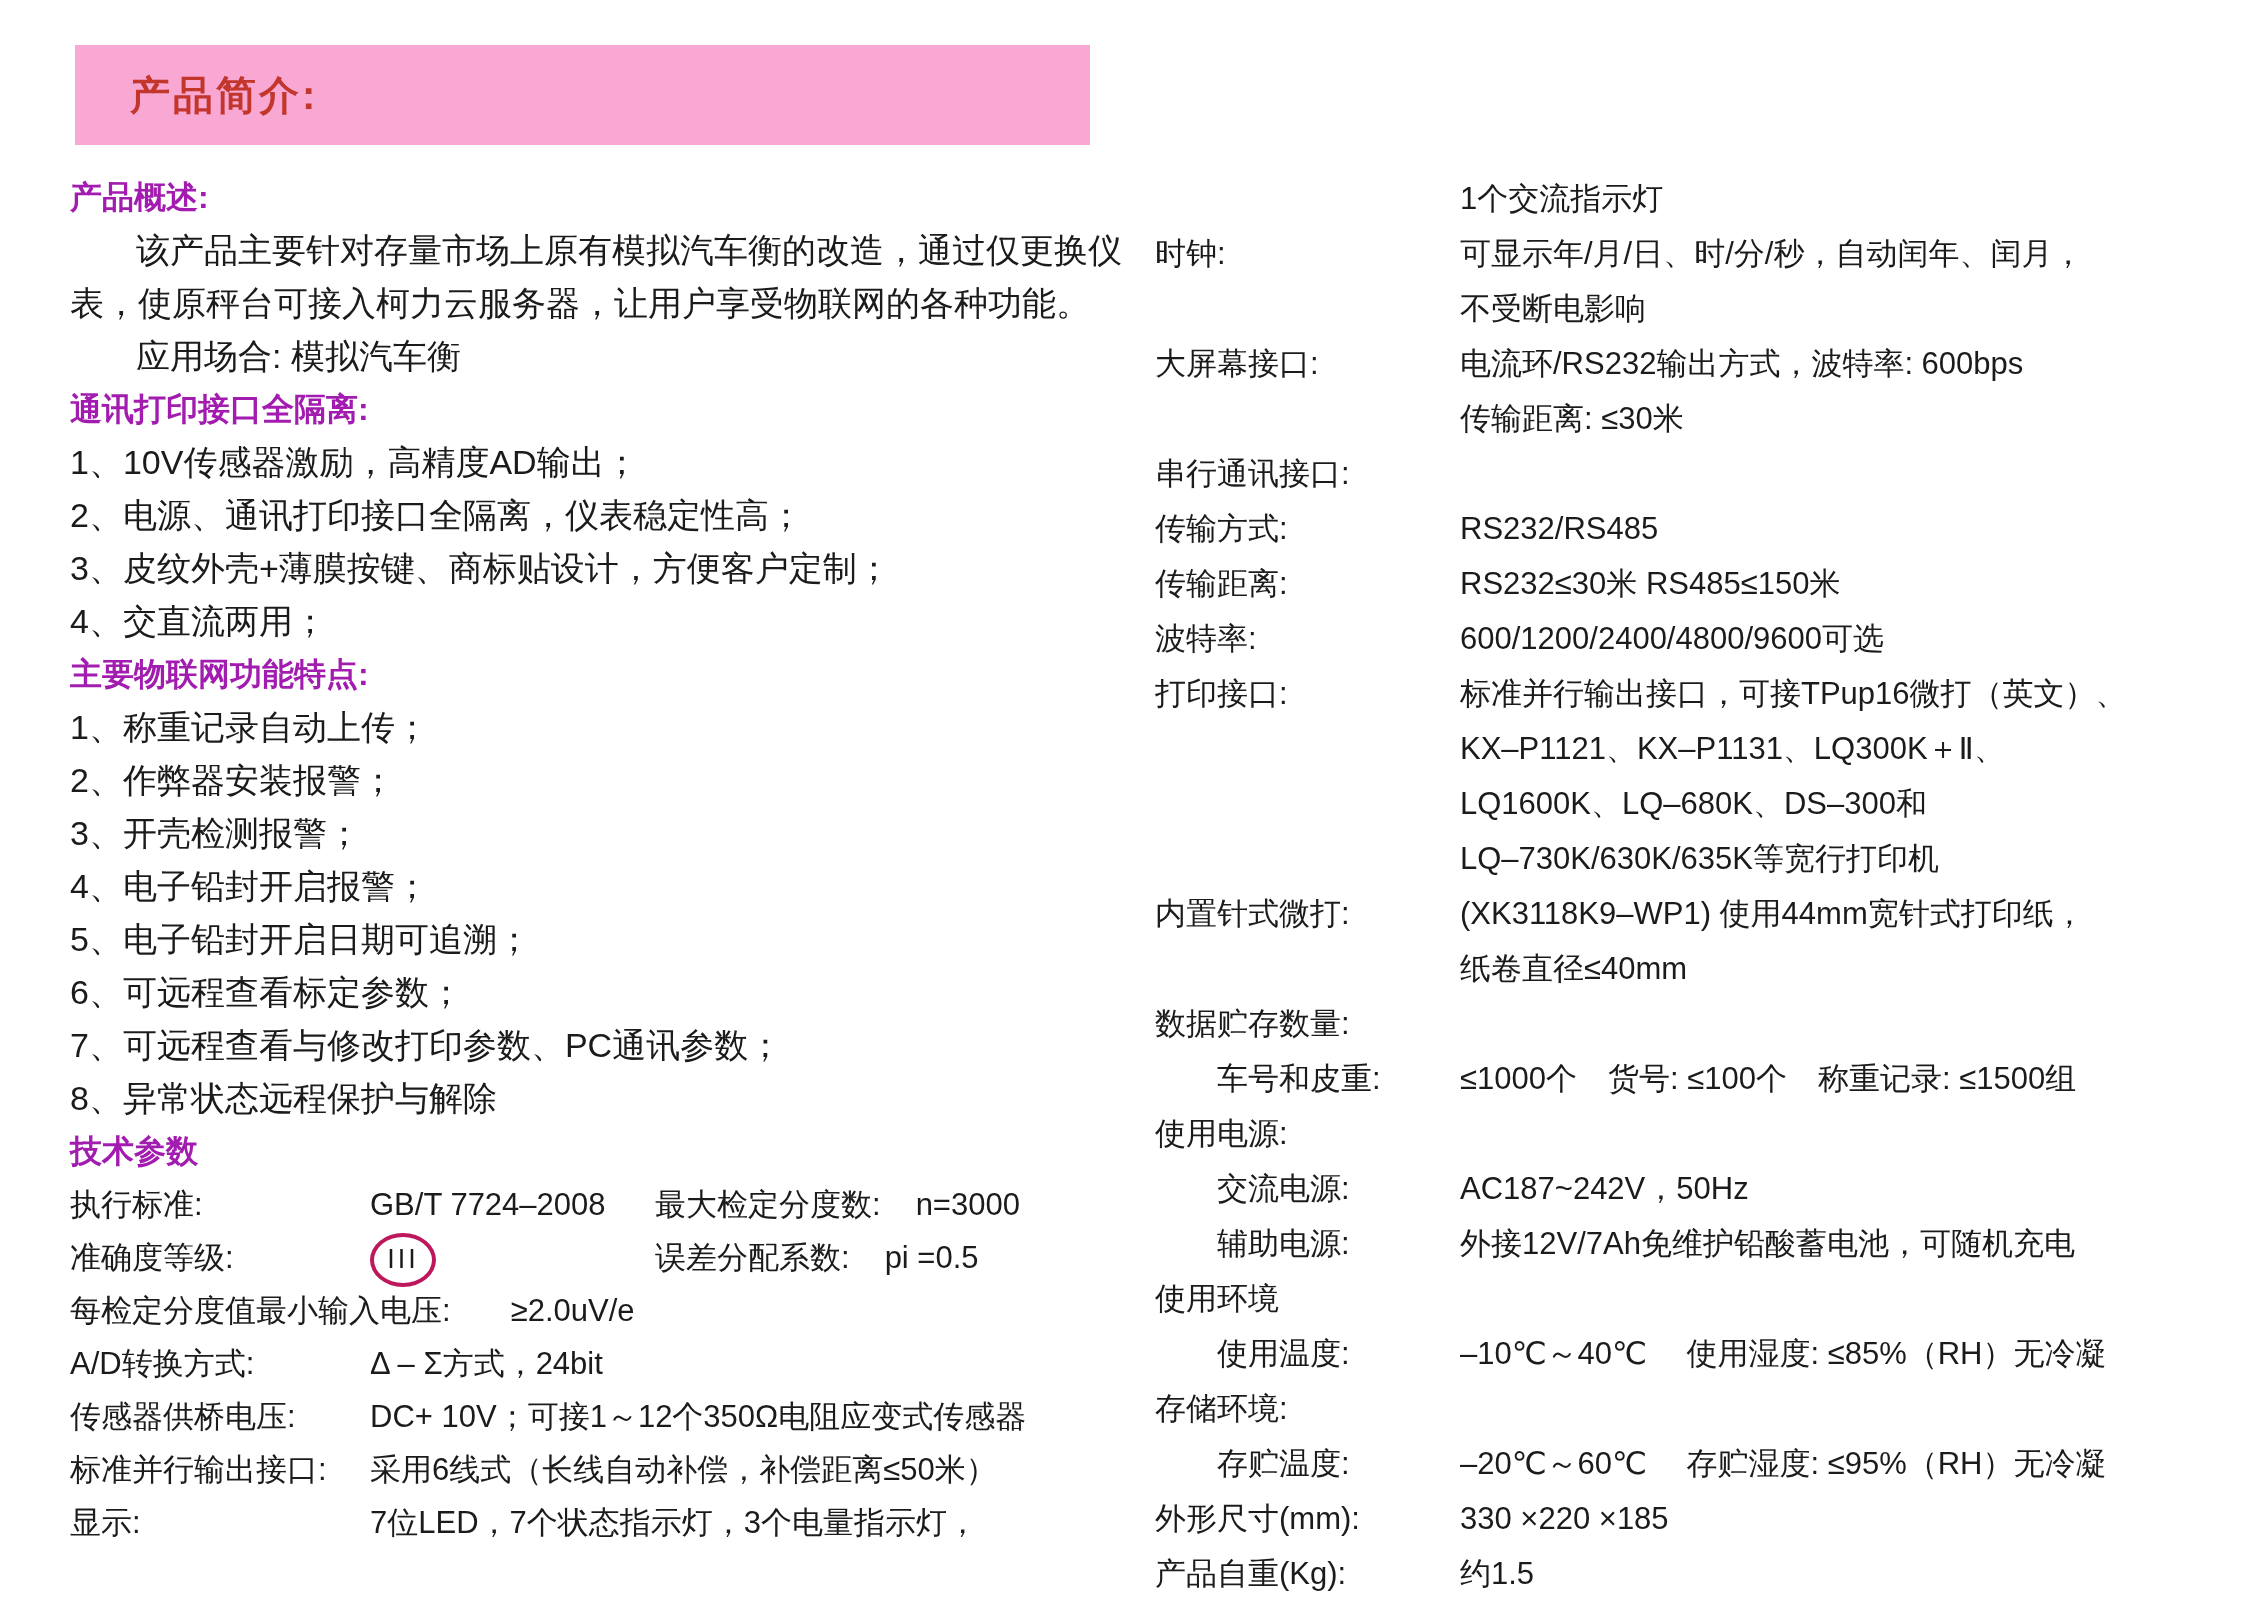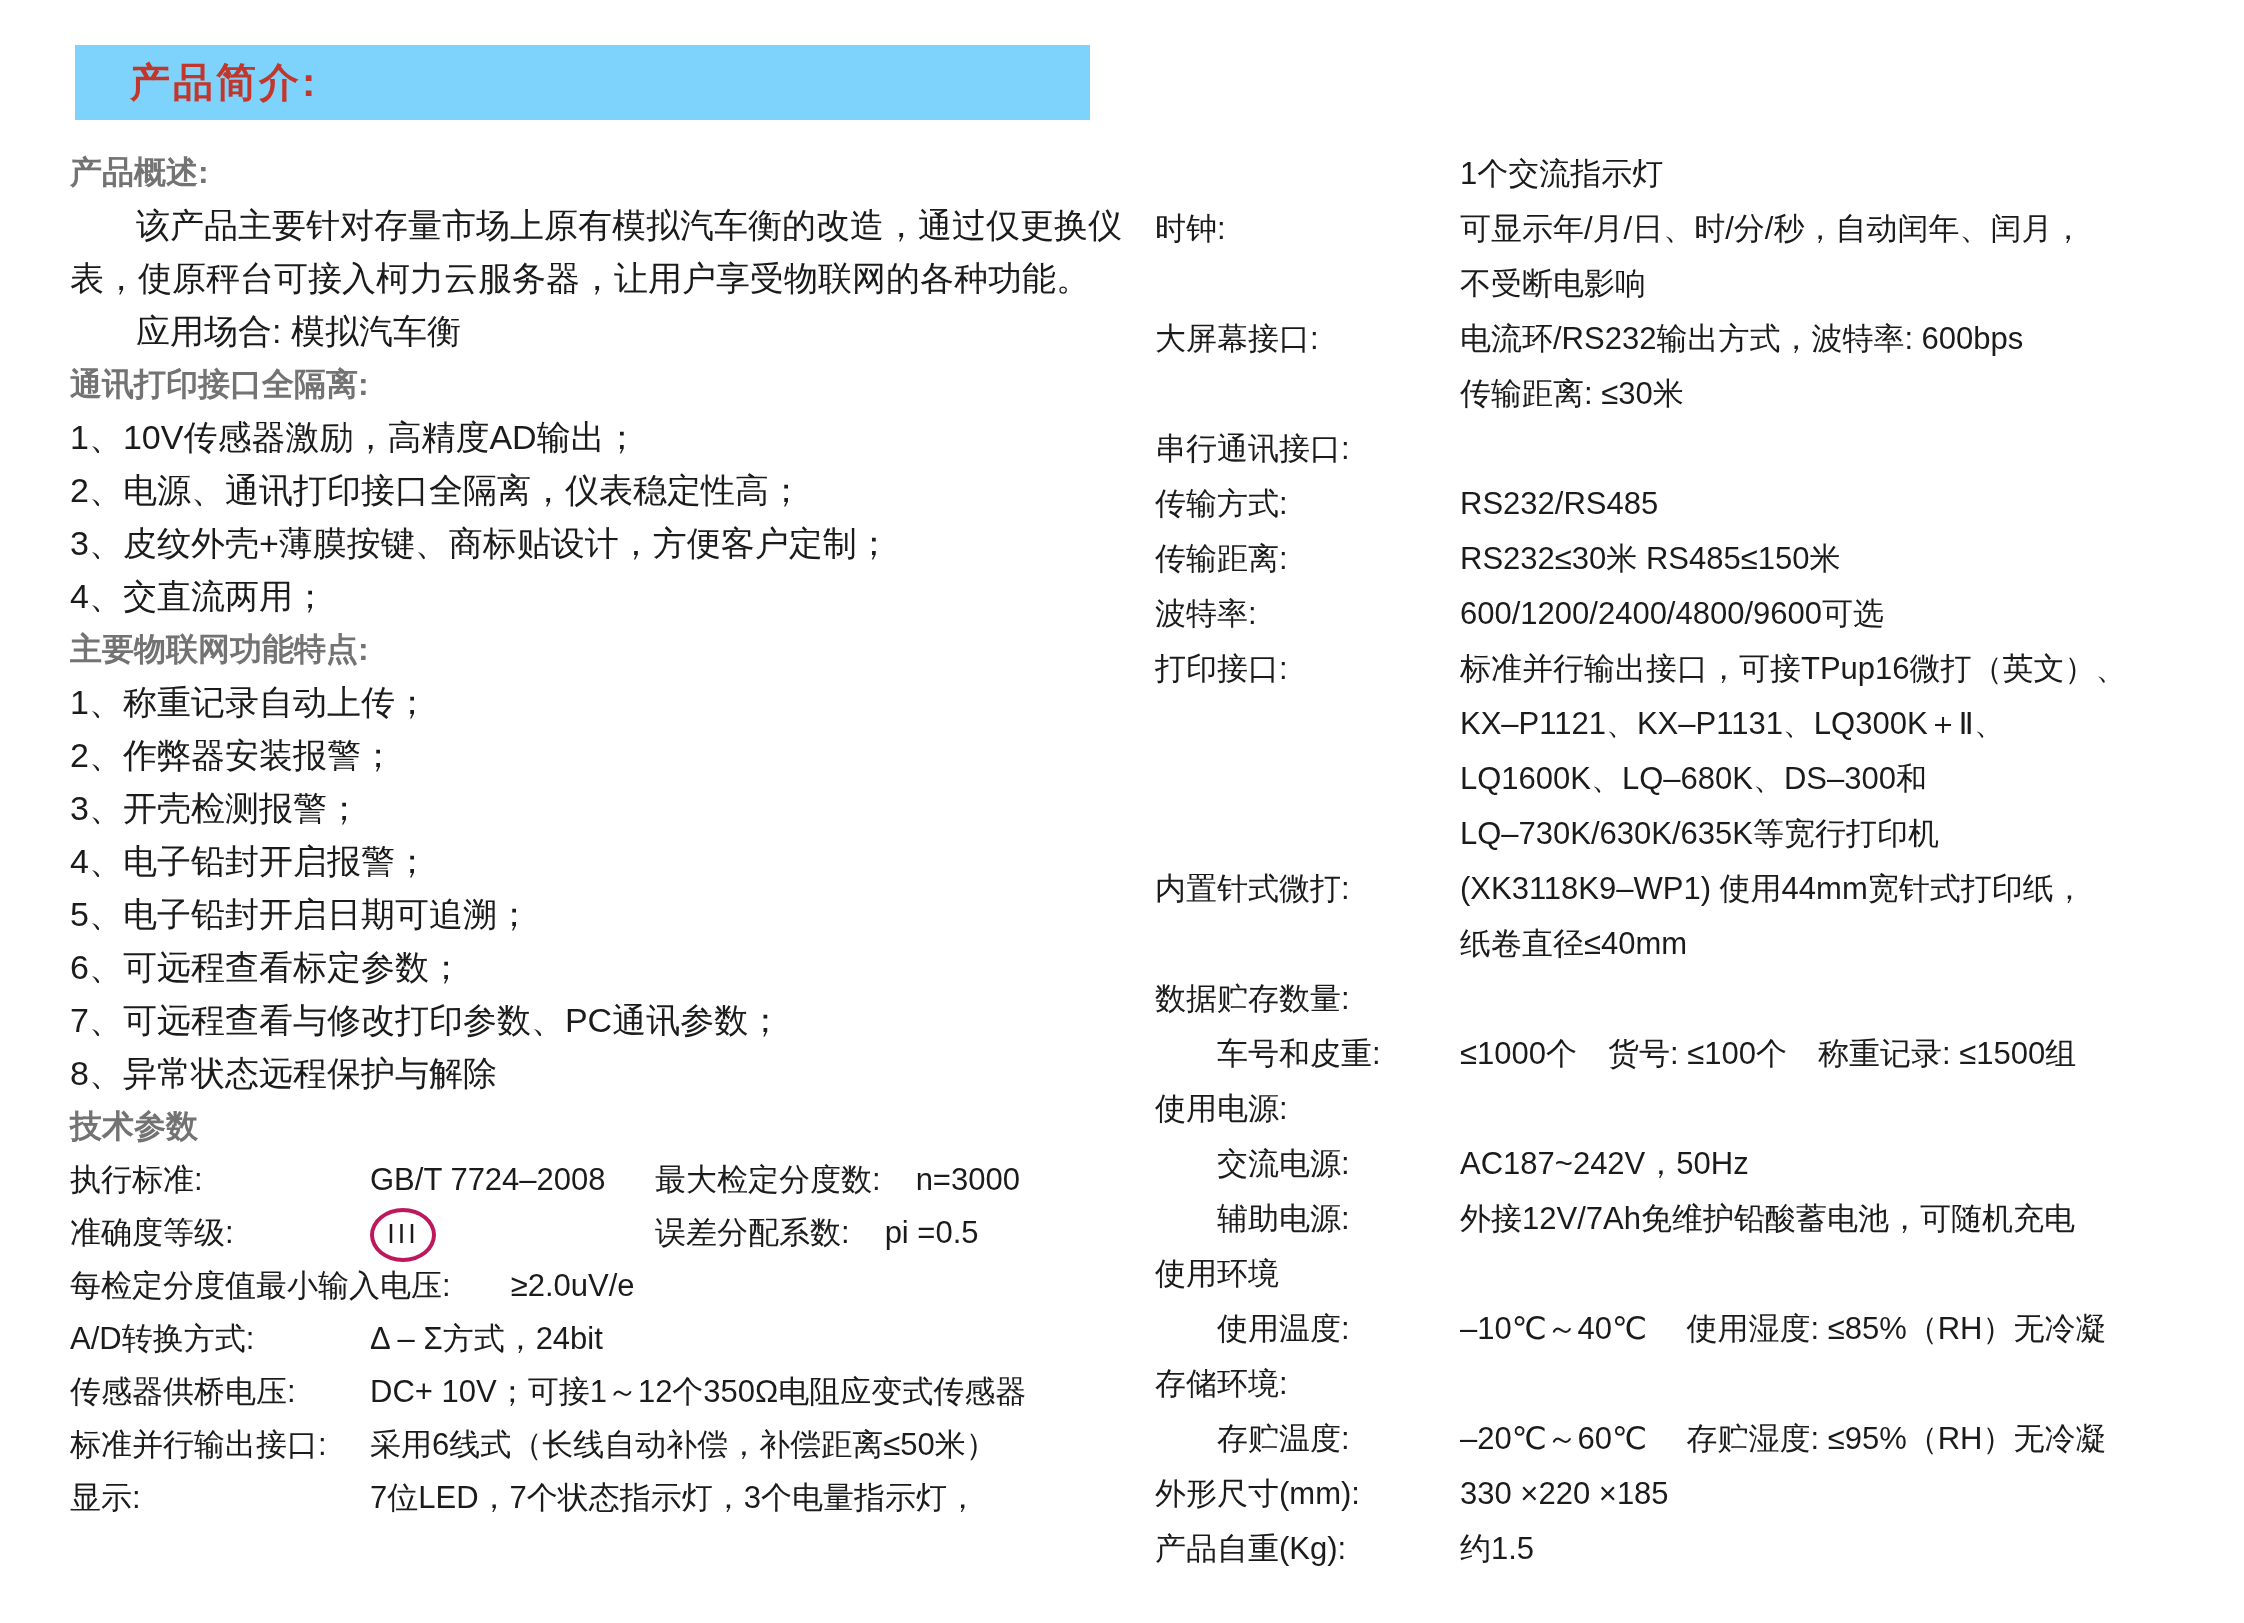--- a/index.html
+++ b/index.html
@@ -2,33 +2,33 @@
 <html><head>
 <meta charset="utf-8">
 <style>
   html,body { margin:0; padding:0; background:#ffffff; }
   body {
     width:2244px; height:1623px; position:relative; overflow:hidden;
     font-family:"Liberation Sans","DejaVu Sans",sans-serif;
     color:#1b1b1b;
   }
   .banner {
-    margin:45px 0 0 75px; width:1015px; height:75px;
-    background:#7dd3fc; display:flex; align-items:center;
+    margin:45px 0 0 75px; width:1015px; height:100px;
+    background:#f9a8d4; display:flex; align-items:center;
   }
   .banner-title {
     color:#c2362b; font-size:40px; font-weight:bold;
     padding-left:55px; letter-spacing:3px;
   }
   .content { display:flex; margin-top:26px; }
   .col-left { margin-left:70px; width:1000px; flex:none; }
   .col-right { margin-left:85px; flex:1; min-width:0; }
 
   .ln  { font-size:34px; line-height:53px; white-space:nowrap; }
-  .hd  { font-weight:bold; font-size:32px; line-height:53px; white-space:nowrap; color:#737373; }
+  .hd  { font-weight:bold; font-size:32px; line-height:53px; white-space:nowrap; color:#a21caf; }
   .pind { padding-left:66px; }
 
   .trow { display:flex; align-items:center; height:53px; font-size:31px; white-space:nowrap; }
   .tl   { flex:none; width:300px; }
   .tl.auto { width:auto; }
   .tv   { min-width:285px; }
   .push { margin-left:60px; min-width:0; }
   .tv2  { margin-left:35px; }
 
   .oval {

